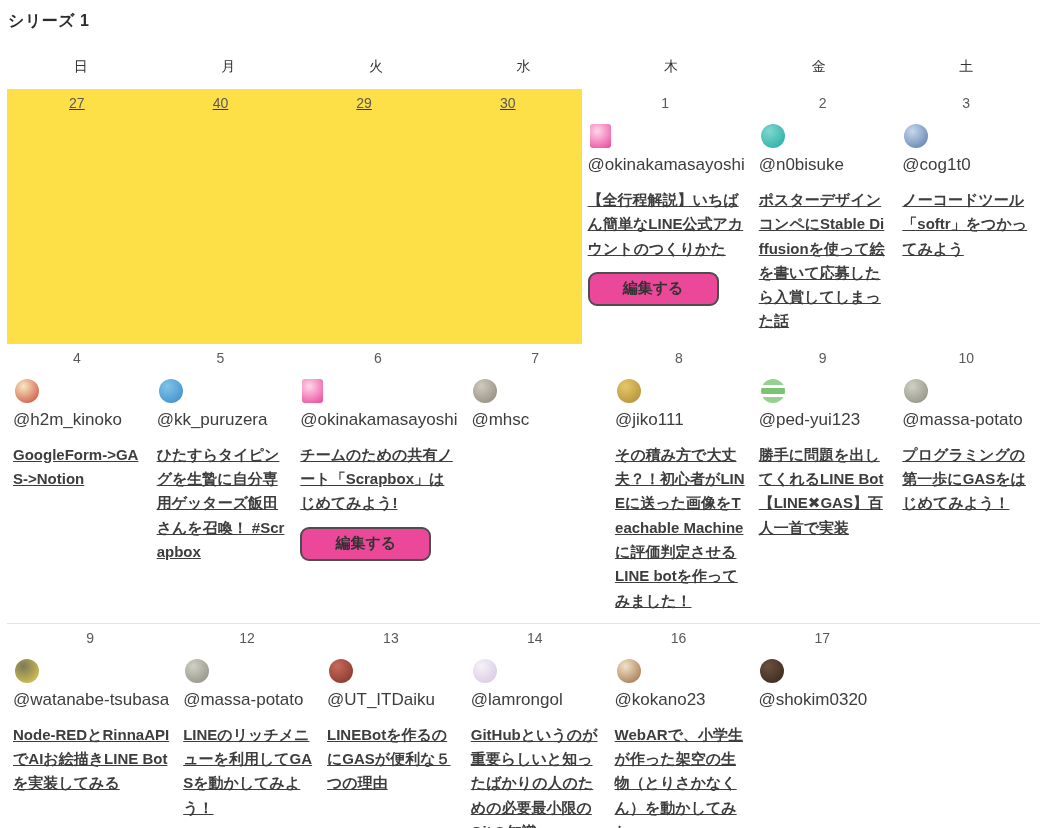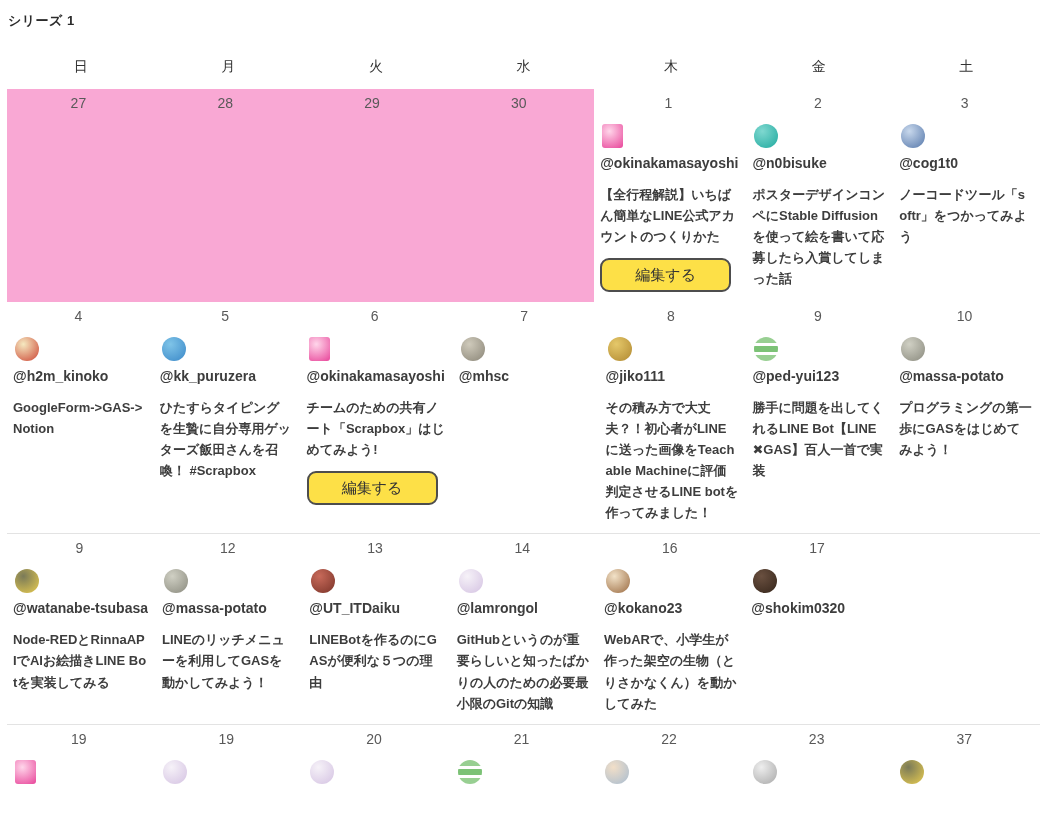--- a/index.html
+++ b/index.html
@@ -3,63 +3,63 @@
 <meta charset="utf-8">
 <style>
   * { box-sizing: border-box; }
   html, body { margin: 0; padding: 0; }
   body {
     width: 1048px; height: 828px; background: #fff;
     font-family: "Liberation Sans", "DejaVu Sans", sans-serif;
     color: #333; overflow: hidden;
   }
   h1.page-title {
-    font-size: 13px; font-weight: 700; color: #2b2b2b;
+    font-size: 16px; font-weight: 700; color: #2b2b2b;
     margin: 10px 0 0 8px; line-height: 22px; letter-spacing: .5px;
   }
   .calendar { margin: 0 8px 0 7px; }
   .weekdays {
     display: grid; grid-template-columns: repeat(7, 1fr);
     margin-top: 26px; padding-bottom: 13px;
   }
   .wd { text-align: center; font-size: 14px; color: #333; }
   .week {
     display: grid; grid-template-columns: repeat(7, 1fr);
     border-bottom: 1px solid #e3e3e3;
   }
   .week1 { min-height: 184px; border-bottom: none; }
   .week2 { min-height: 197px; }
   .week3 { min-height: 168px; }
   .week4 { min-height: 183px; }
   .cell { padding: 6px 8px 10px 4px; }
-  .cell.inactive { background: #f9a8d4; }
+  .cell.inactive { background: #fde047; text-decoration: underline; }
   .date { text-align: center; font-size: 14px; color: #595959; height: 18px; }
   .avatar {
     width: 24px; height: 24px; border-radius: 50%;
     margin: 11px 0 0 4px;
   }
   .avatar.sq { border-radius: 3px; width: 21px; }
   .avatar.stripes {
     background: linear-gradient(180deg, #98cf92 0 6px, #ffffff 6px 9px,
       #7cc276 9px 15px, #ffffff 15px 18px, #98cf92 18px 24px) !important;
   }
   .user {
-    display: block; margin: 7px 0 0 2px; font-size: 14px;
+    display: block; margin: 7px 0 0 2px; font-size: 17px;
     color: #3d3d3d; text-decoration: none; cursor: pointer;
-    white-space: nowrap; overflow: hidden; font-weight: bold;
+    white-space: nowrap; overflow: hidden;
   }
   .title {
-    display: block; margin: 13px 0 0 2px; font-size: 13px; font-weight: 700;
-    color: #3d3d3d; line-height: 1.62;
+    display: block; margin: 13px 0 0 2px; font-size: 15px; font-weight: 700;
+    color: #3d3d3d; text-decoration: underline; line-height: 1.62;
     cursor: pointer; word-break: break-all;
   }
   .edit {
     display: block; margin: 11px 0 0 2px; width: 131px; height: 34px;
-    background: #fde047; border: 2px solid #4d4d4d; border-radius: 9px;
-    font-size: 15px; font-weight: 400; color: #333;
+    background: #ec4899; border: 2px solid #4d4d4d; border-radius: 9px;
+    font-size: 15px; font-weight: 700; color: #333;
     font-family: inherit; cursor: pointer;
   }
 </style>
 </head>
 <body>
 
 <h1 class="page-title">シリーズ 1</h1>
 
 <div class="calendar">
   <div class="weekdays" id="weekdays">
@@ -70,21 +70,21 @@
       <div class="wd">木</div>
       <div class="wd">金</div>
       <div class="wd">土</div>
     </div>
   <div id="weeks">
       <div class="week week1">
         <div class="cell inactive">
           <div class="date">27</div>
         </div>
         <div class="cell inactive">
-          <div class="date">28</div>
+          <div class="date">40</div>
         </div>
         <div class="cell inactive">
           <div class="date">29</div>
         </div>
         <div class="cell inactive">
           <div class="date">30</div>
         </div>
         <div class="cell">
           <div class="date">1</div>
           <div class="avatar sq" style="background: radial-gradient(circle at 35% 30%, rgb(255, 214, 234), rgb(232, 69, 154));"></div>

